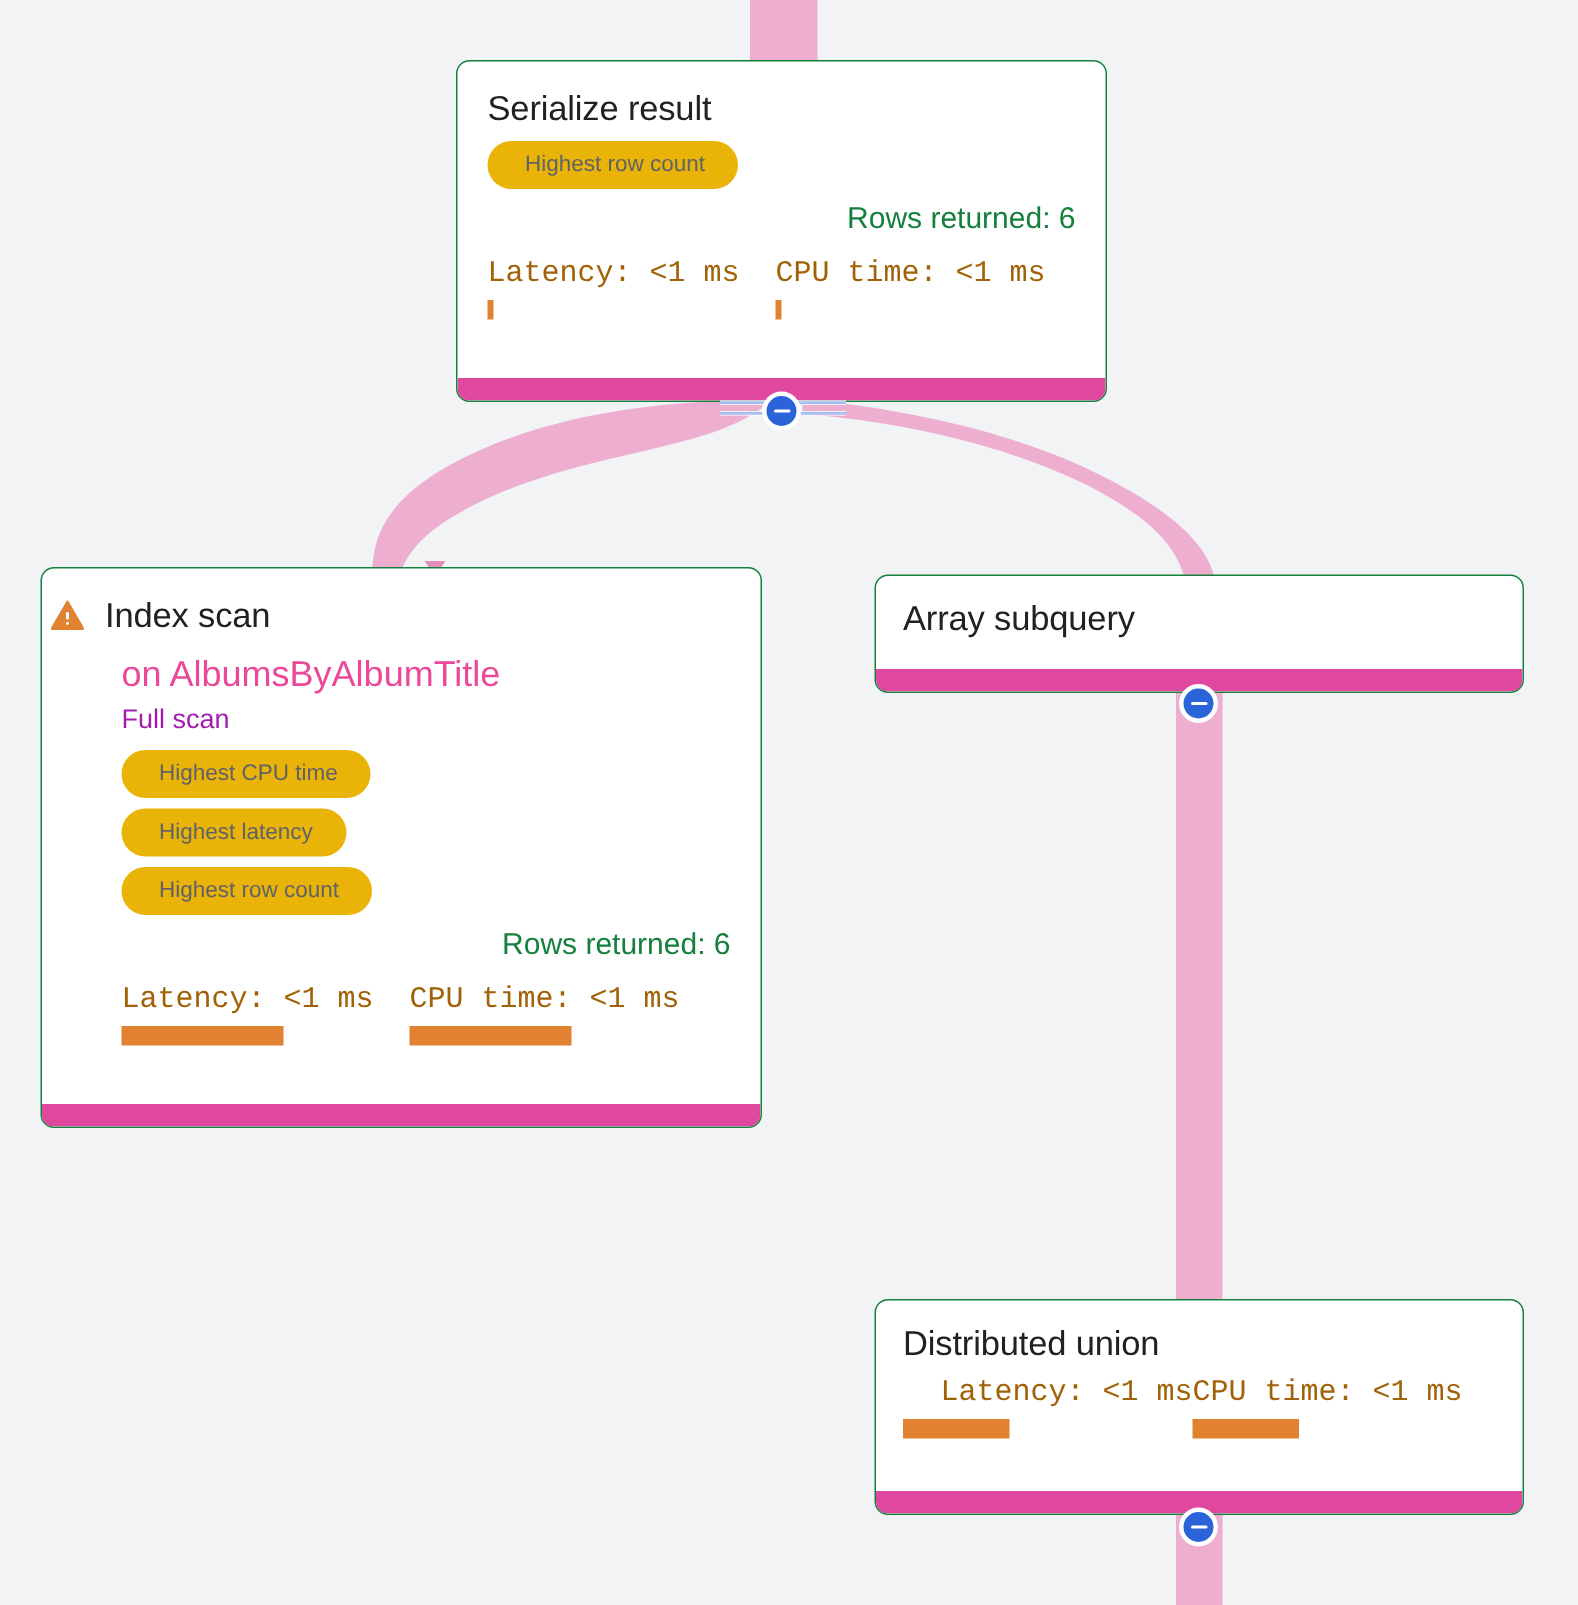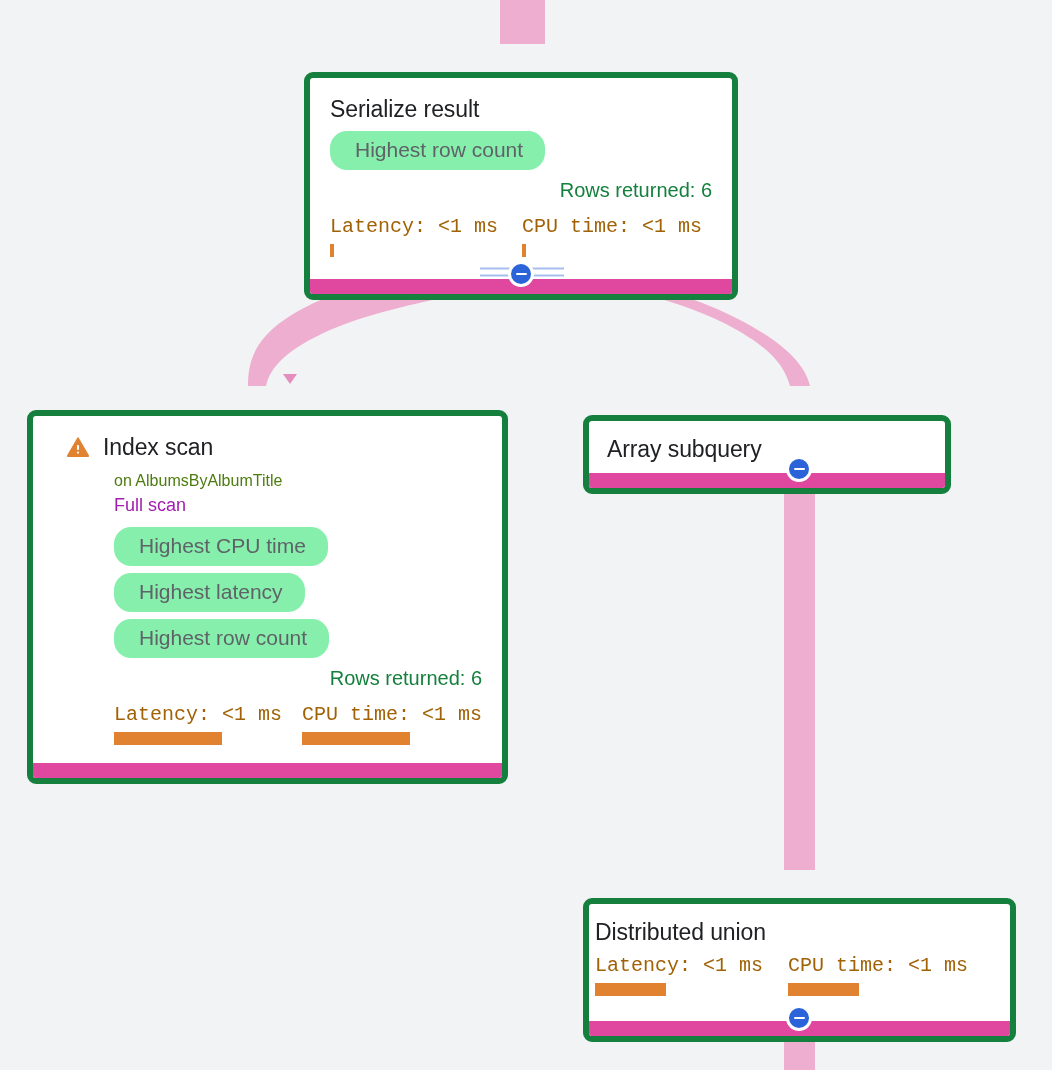--- a/index.html
+++ b/index.html
@@ -22,25 +22,24 @@
     position: absolute;
     left: 0; top: 0;
     width: 1052px; height: 1070px;
     pointer-events: none;
   }
 
   
   .node {
     position: absolute;
     background: #ffffff;
-    border: 6px solid #15803d;
+    border: 1px solid #15803d;
     border-radius: 9px;
     box-sizing: border-box;
     overflow: hidden;
-    margin-top: 32px;
   }
   .node-body {
     padding: 18px 20px 16px 20px;
   }
   .node-footer {
     position: absolute;
     left: 0; right: 0; bottom: 0;
     height: 15px;
     background: #e0479e;
   }
@@ -56,41 +55,41 @@
     line-height: 1.15;
     letter-spacing: -0.1px;
   }
   .warn-icon {
     display: inline-block;
     width: 22px;
     height: 20px;
     flex: 0 0 auto;
   }
   .node-subtitle {
-    font-size: 16px;
-    color: #4d7c0f;
+    font-size: 24px;
+    color: #ec4899;
     margin-top: 11px;
     line-height: 1.3;
   }
   .node-subnote {
     font-size: 18px;
     color: #a21caf;
     margin-top: 2px;
     line-height: 1.3;
   }
 
   .chips {
     margin-top: 9px;
   }
   .chip {
     display: block;
     width: max-content;
-    background: #86efac;
+    background: #eab308;
     color: #5f6368;
-    font-size: 21px;
+    font-size: 15px;
     border-radius: 17px;
     padding: 7px 22px 8px 25px;
     margin-bottom: 7px;
   }
   .chip:last-child { margin-bottom: 0; }
 
   .rows-returned {
     font-size: 20px;
     color: #15803d;
     margin-top: 9px;
@@ -202,21 +201,21 @@
     <rect x="0" y="3" width="84" height="3" fill="#ffffff"></rect>
     <rect x="0" y="10" width="84" height="3" fill="#ffffff"></rect>
     <line x1="0" y1="4.5" x2="84" y2="4.5" stroke="#a7bdf0" stroke-width="2"></line>
     <line x1="0" y1="11.5" x2="84" y2="11.5" stroke="#a7bdf0" stroke-width="2"></line>
   </svg>
   <div class="collapse-btn" style="left:508px; top:261px;">
     <span class="minus"></span>
   </div>
 
   <div class="node" style="left:27px; top:378px; width:481px; height:374px;">
-    <div class="node-body" style="padding-left:34px;">
+    <div class="node-body" style="padding-left:6px;">
       <div class="node-title-row" style="gap:14px; padding-left:0;">
         <span class="warn-icon">
           <svg width="22" height="20" viewBox="0 0 22 20">
             <path d="M11 1.2 L21 18.4 Q21.6 19.4 20.4 19.4 L1.6 19.4 Q0.4 19.4 1 18.4 Z" fill="#e0822f" stroke="#e0822f" stroke-width="1.6" stroke-linejoin="round"></path>
             <rect x="10" y="8" width="2" height="5" fill="#ffffff" rx="0.8"></rect>
             <rect x="10" y="14.6" width="2" height="2" fill="#ffffff" rx="0.9"></rect>
           </svg>
         </span>
         <div class="node-title">Index scan</div>
       </div>
@@ -237,34 +236,34 @@
           <div class="metric">
             <div class="metric-label">CPU time: &lt;1 ms</div>
             <div class="metric-bar" style="width:108px;"></div>
           </div>
         </div>
       </div>
     </div>
     <div class="node-footer"></div>
   </div>
 
-  <div class="node" style="left:583px; top:383px; width:368px; height:79px;">
+  <div class="node" style="left:583px; top:383px; width:433px; height:79px;">
     <div class="node-body" style="padding:15px 20px 0 18px;">
       <div class="node-title-row">
         <div class="node-title">Array subquery</div>
       </div>
     </div>
     <div class="node-footer"></div>
   </div>
   <div class="collapse-btn" style="left:786px; top:456px;">
     <span class="minus"></span>
   </div>
 
   <div class="node" style="left:583px; top:866px; width:433px; height:144px;">
-    <div class="node-body" style="padding:15px 20px 0 6px;">
+    <div class="node-body" style="padding:15px 20px 0 18px;text-align:right;">
       <div class="node-title-row">
         <div class="node-title">Distributed union</div>
       </div>
       <div class="metrics" style="margin-top:9px;">
         <div class="metric" style="width:193px;">
           <div class="metric-label">Latency: &lt;1 ms</div>
           <div class="metric-bar" style="width:71px;"></div>
         </div>
         <div class="metric">
           <div class="metric-label">CPU time: &lt;1 ms</div>

